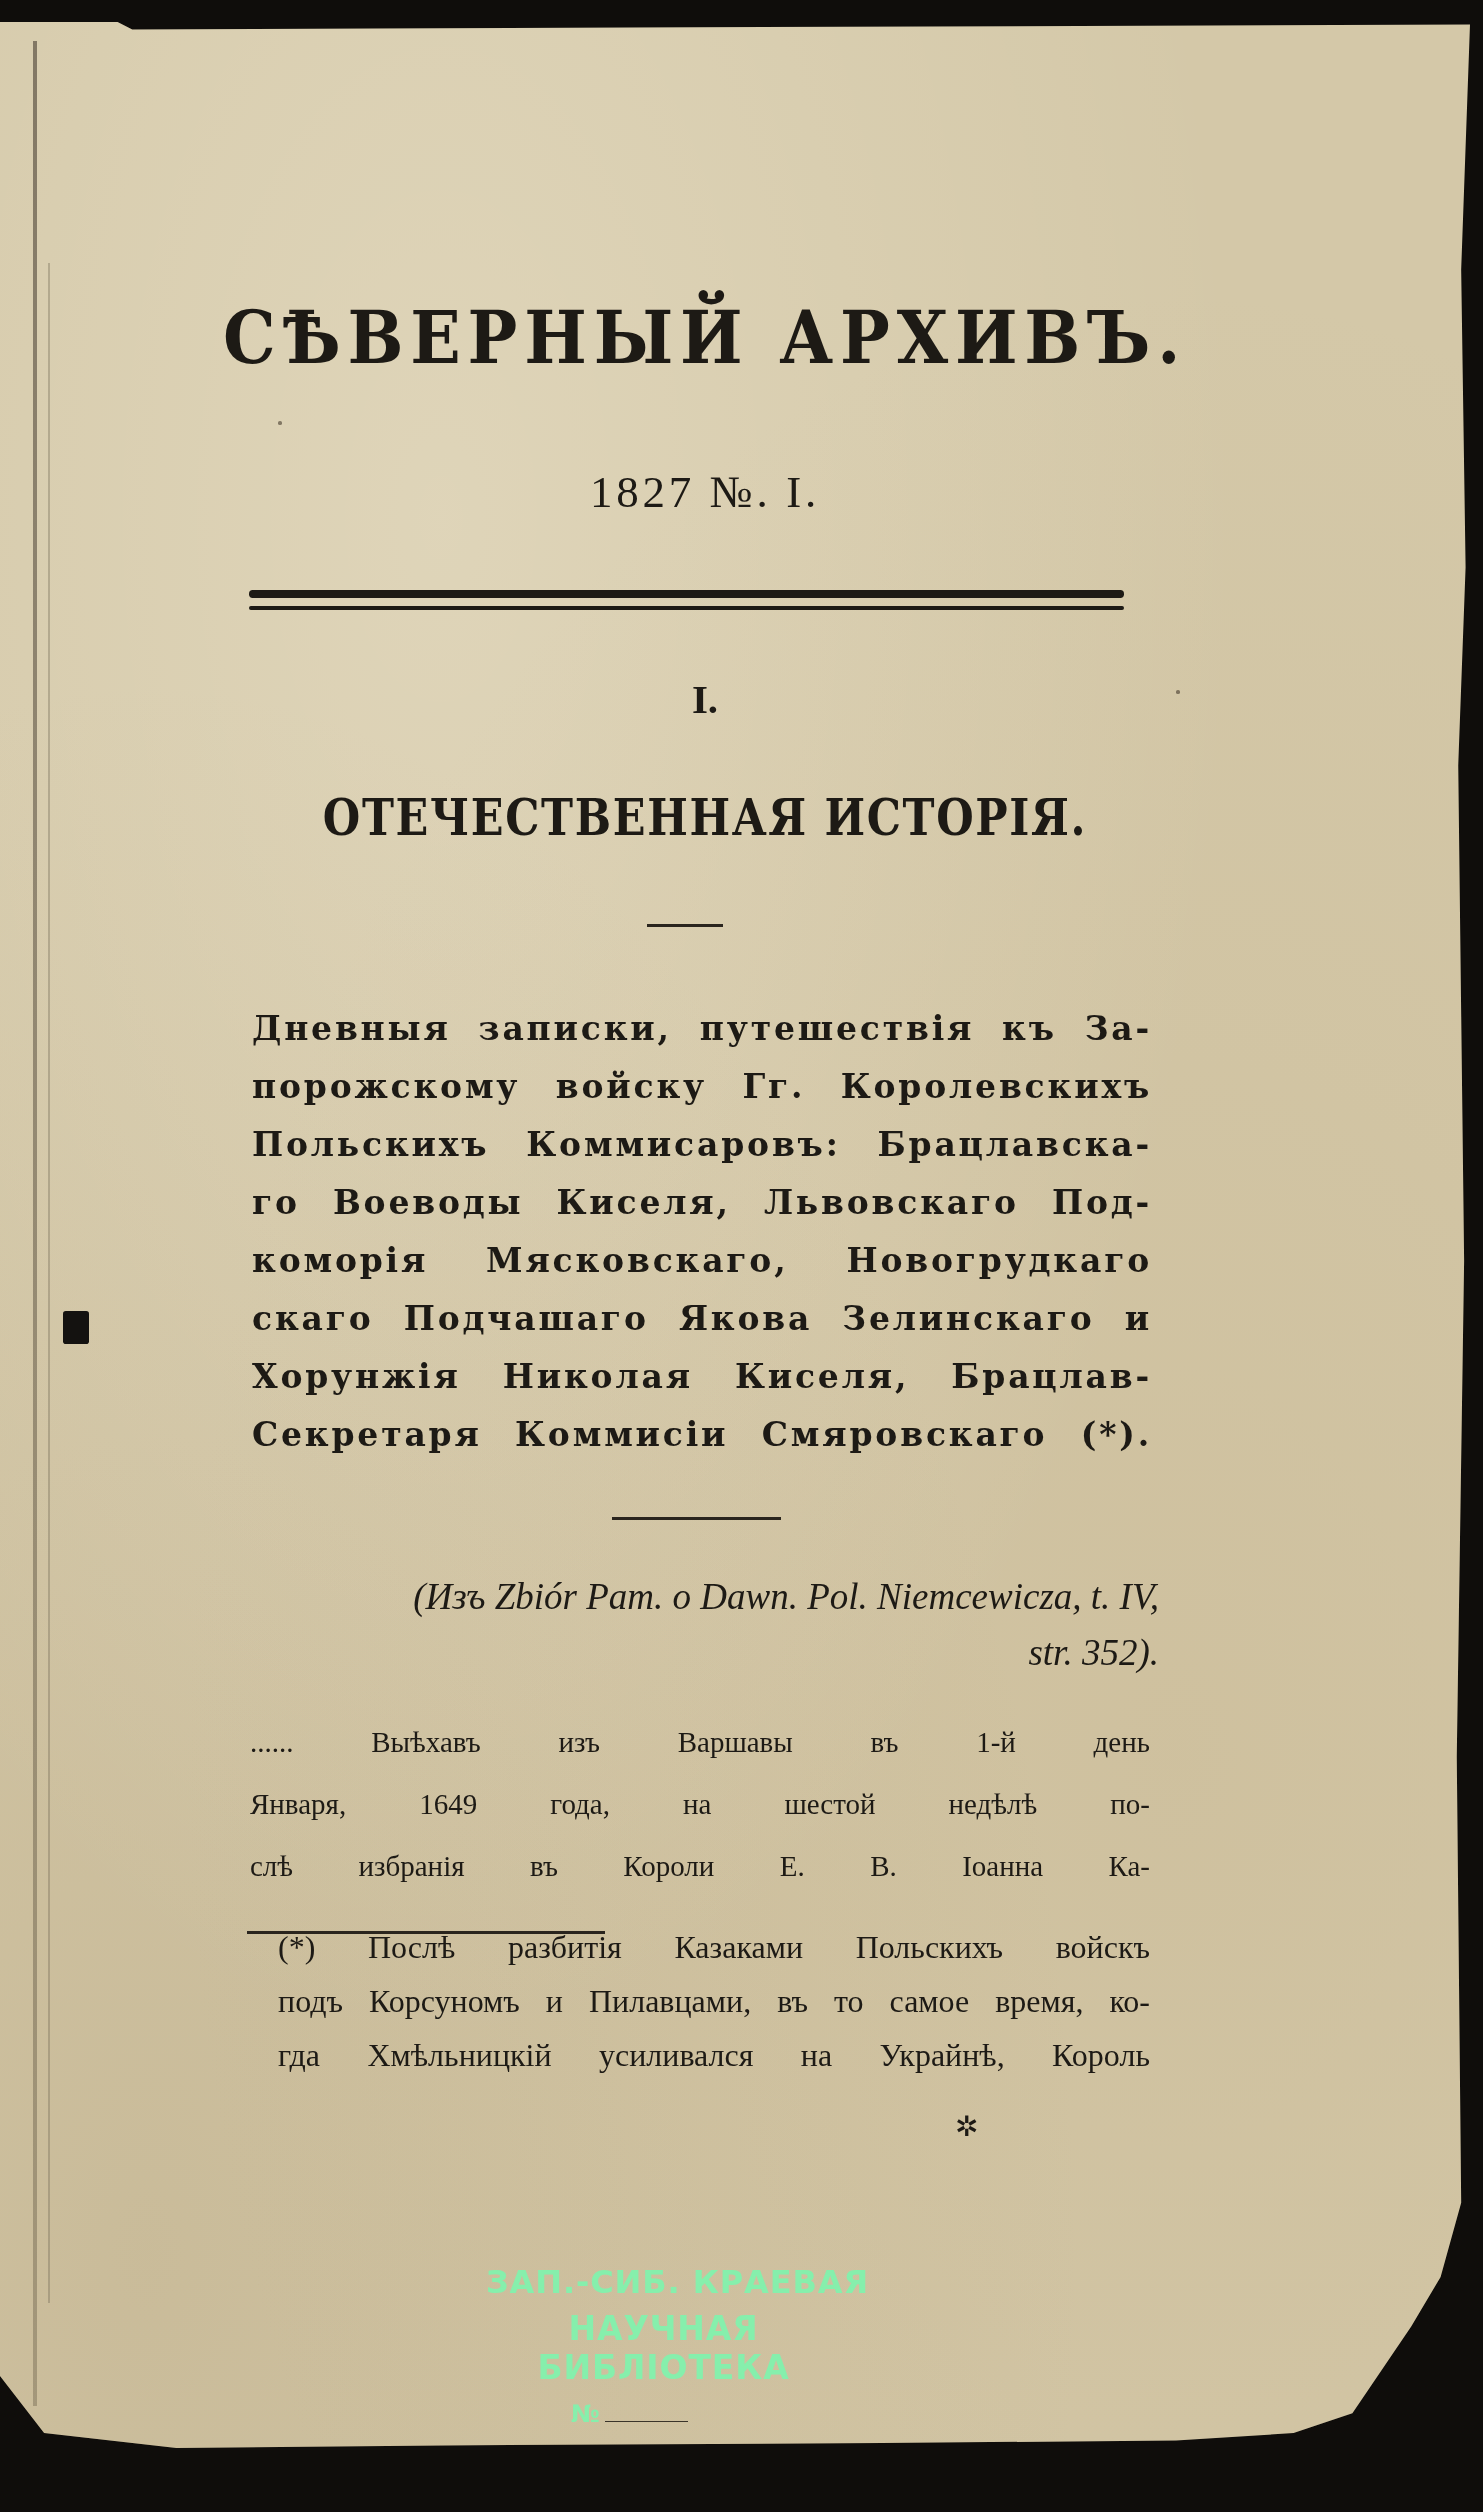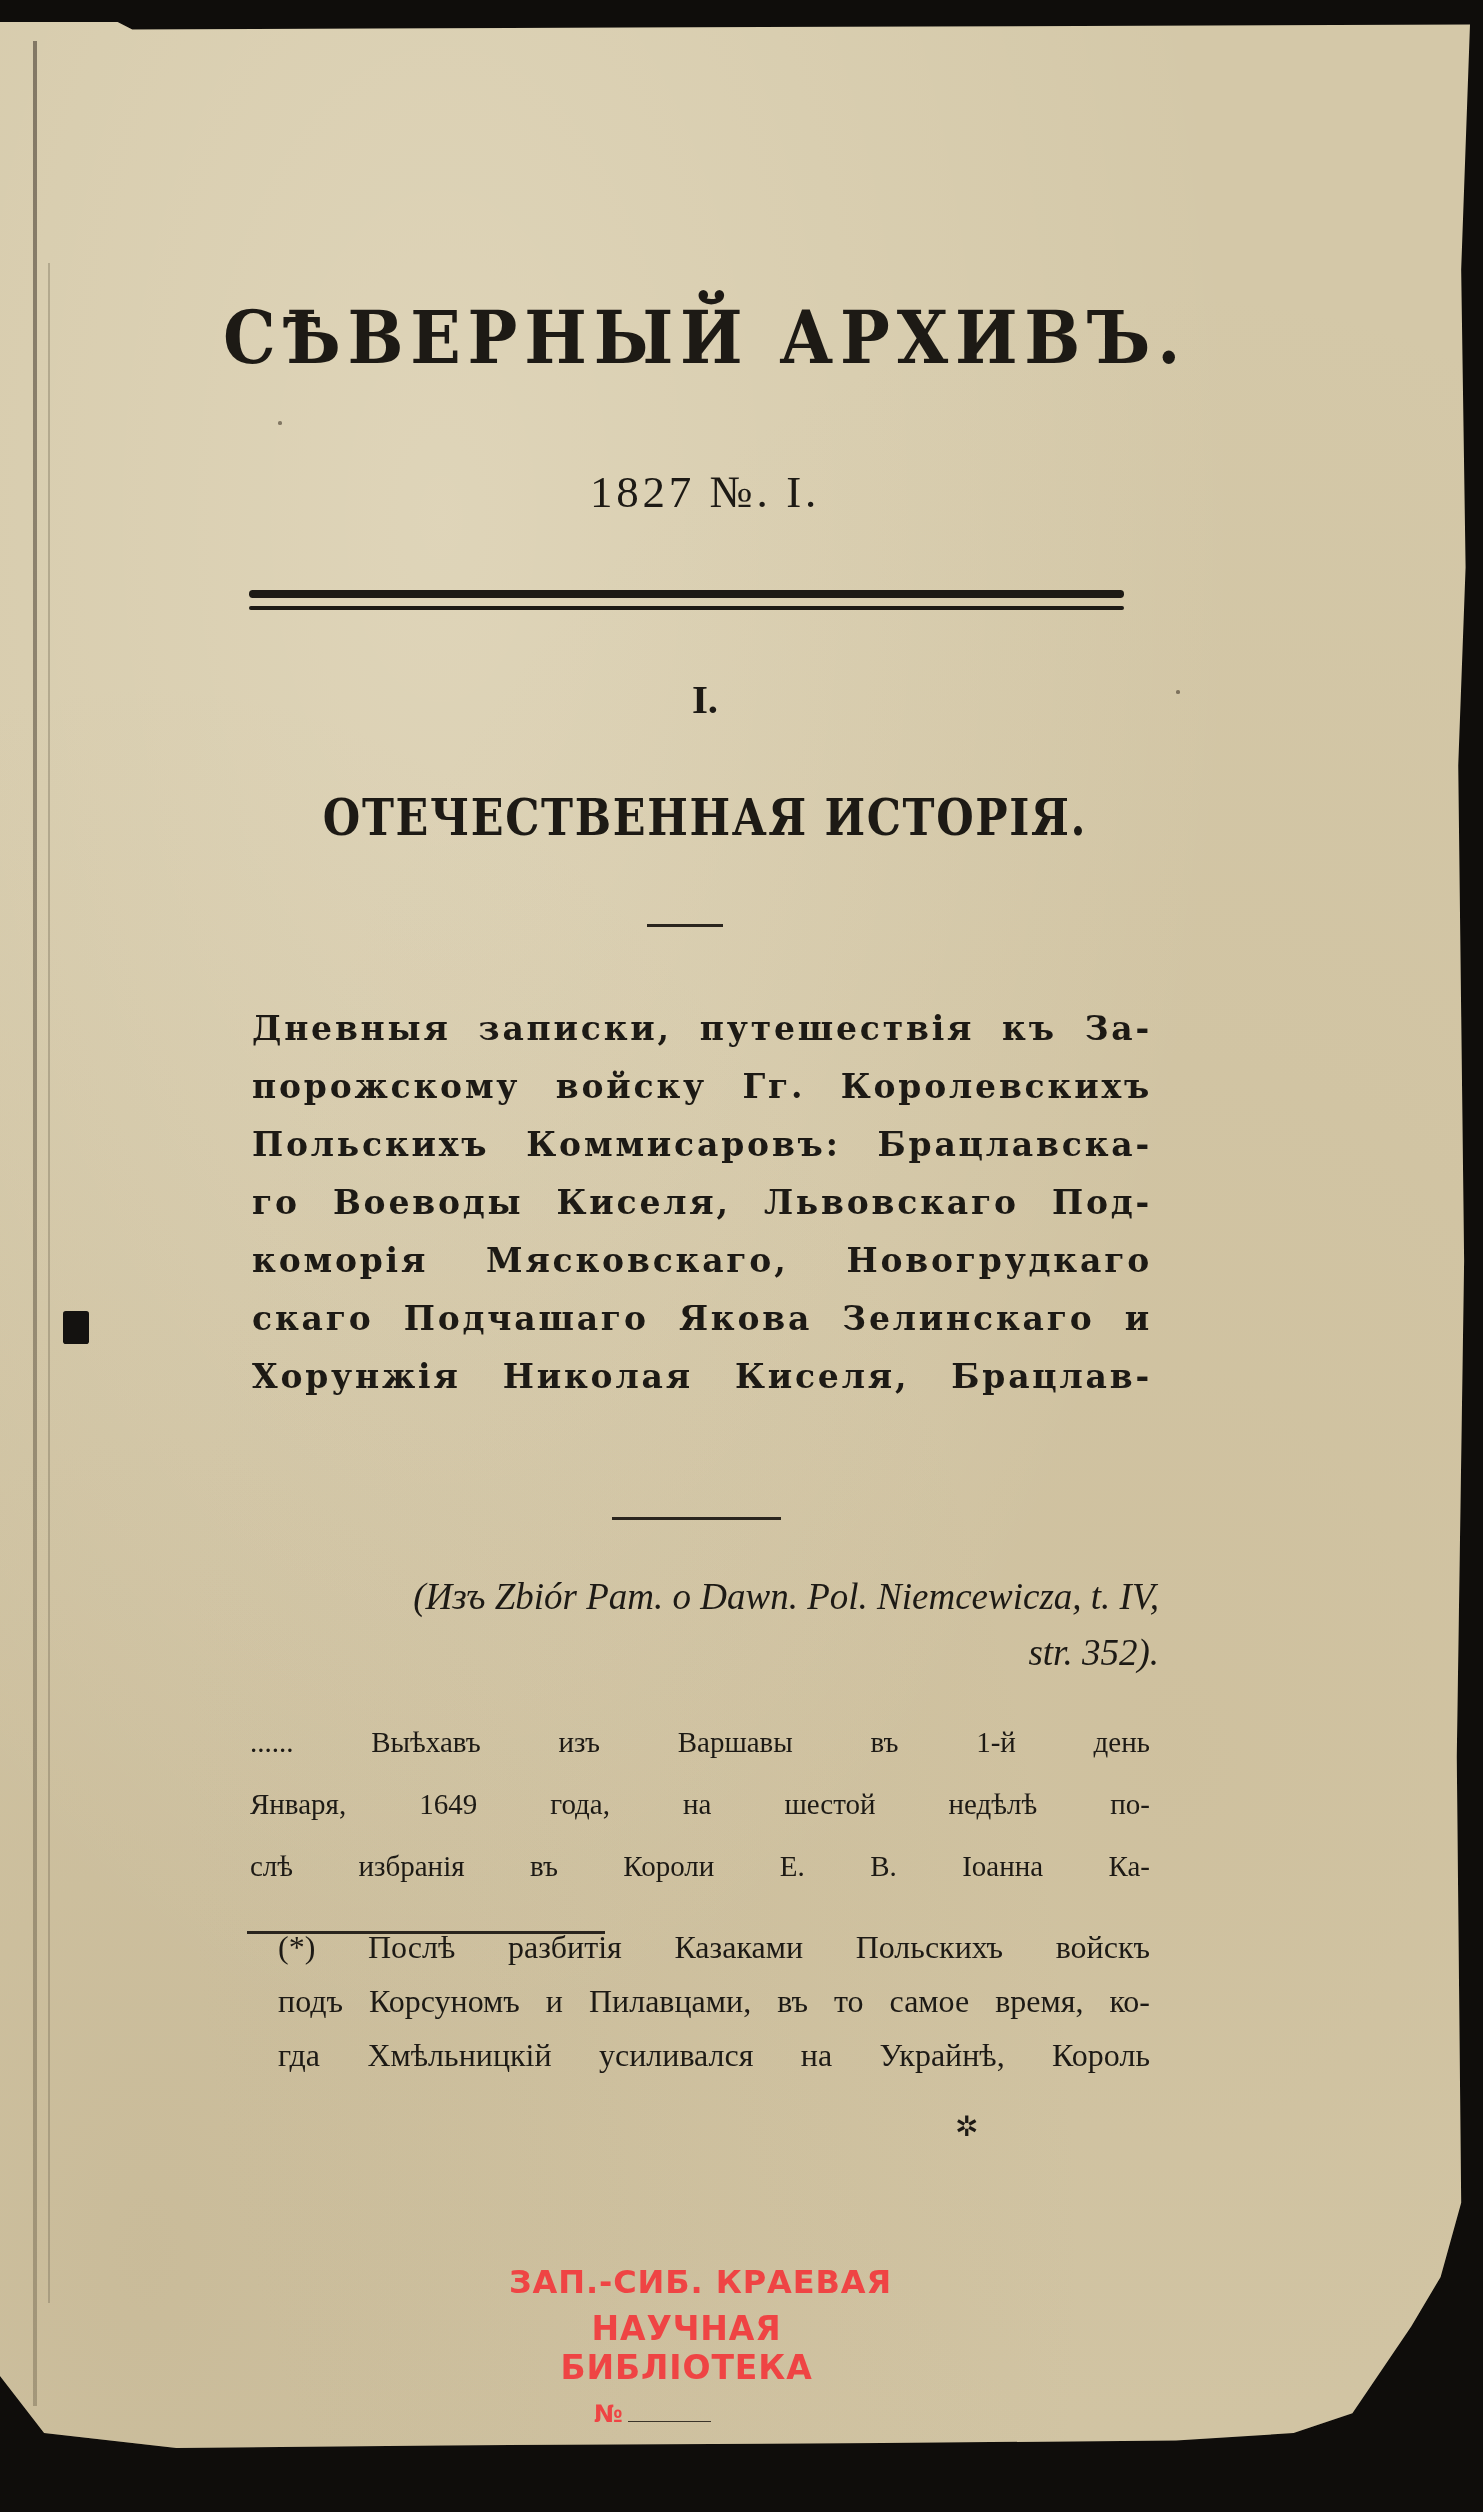--- a/index.html
+++ b/index.html
@@ -86,22 +86,22 @@
     }
     .footnote {
       position: absolute; left: 278px; width: 872px; top: 1920px;
       font-size: 32px; line-height: 54px; font-family: "Liberation Serif", serif;
     }
     .footnote .ln { display: block; white-space: nowrap; text-align: justify; text-align-last: justify; }
     .asterisk-mark {
       position: absolute; left: 955px; top: 2110px; font-size: 28px; color: #1d1a15;
     }
     .stamp {
-      position: absolute; left: 473px; top: 2263px; width: 427px;
-      font-family: "DejaVu Sans", sans-serif; font-weight: bold; color: #ef4444;
+      position: absolute; left: 450px; top: 2263px; width: 427px;
+      font-family: "DejaVu Sans", sans-serif; font-weight: bold; color: #86efac;
       text-align: center;
     }
     .stamp .l1 { font-size: 32px; letter-spacing: 0.9px; display: block; margin-left: 28px; }
     .stamp .l2 { font-size: 33px; letter-spacing: 0.9px; display: block; margin-top: 8px; }
     .stamp .l3 { font-size: 24px; display: block; text-align: left; margin-left: 121px; margin-top: 13px; }
     .stamp .l3 .blank { display: inline-block; width: 83px; border-bottom: 1.9px solid #3a342a; margin-left: 5.6px; }
     .spec { position: absolute; width: 3.7px; height: 3.7px; background: rgba(40,30,20,0.5); border-radius: 50%; }
   </style>
 </head>
 <body>
@@ -127,20 +127,21 @@
   <div class="short-rule" style="left:647px;top:924px;width:76px;"></div>
 
   <div class="article-head">
     <span class="ln">Дневныя записки, путешествія къ За-</span>
     <span class="ln">порожскому войску Гг. Королевскихъ</span>
     <span class="ln">Польскихъ Коммисаровъ: Брацлавска-</span>
     <span class="ln">го Воеводы Киселя, Львовскаго Под-</span>
     <span class="ln">коморія Мясковскаго, Новогрудкаго</span>
     <span class="ln">скаго Подчашаго Якова Зелинскаго и</span>
     <span class="ln">Хорунжія Николая Киселя, Брацлав-</span>
+    <span class="ln">Секретаря Коммисіи Смяровскаго (*).</span>
   </div>
 
   <div class="divider-2"></div>
 
   <div class="source">
     <div>(Изъ Zbiór Pam. o Dawn. Pol. Niemcewicza, t. IV,</div>
     <div>str. 352).</div>
   </div>
 
   <div class="body-text">

